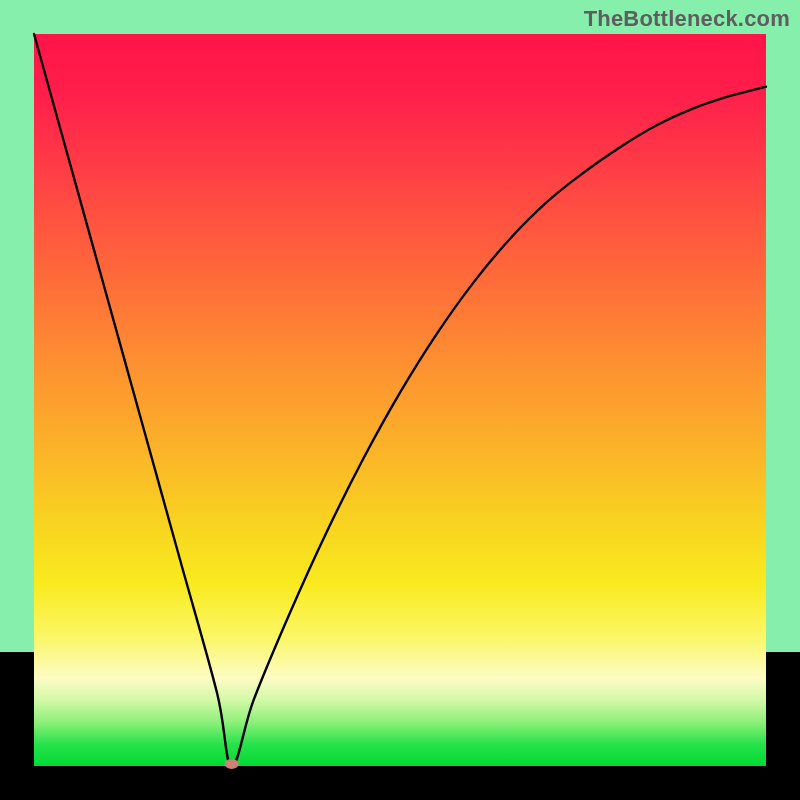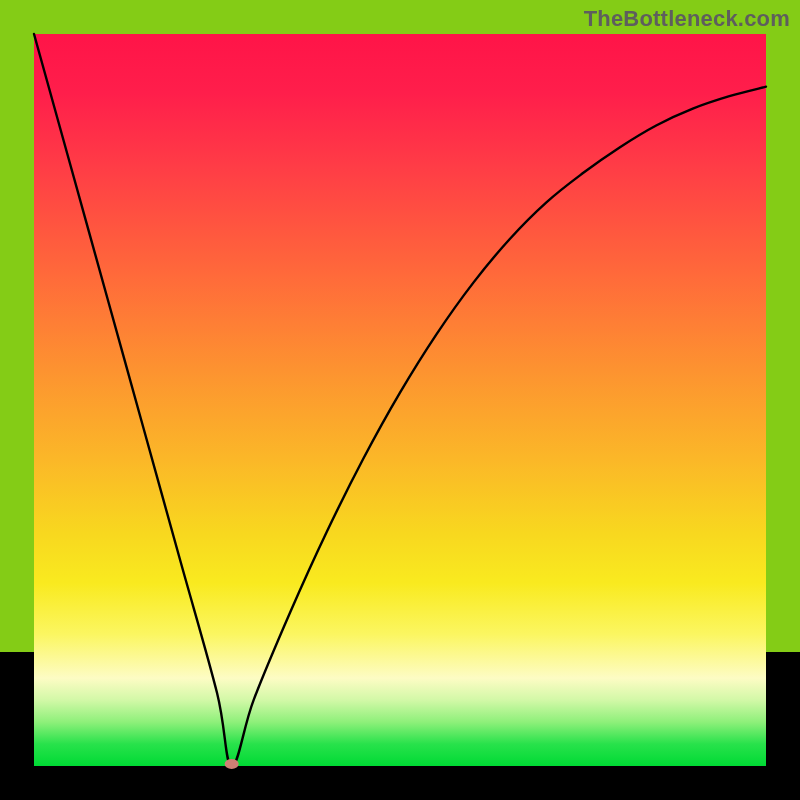--- a/index.html
+++ b/index.html
@@ -8,21 +8,21 @@
     width: 800px;
     height: 800px;
     overflow: hidden;
     background: #000;
     font-family: Arial, Helvetica, sans-serif;
   }
   .frame {
     position: relative;
     width: 800px;
     height: 652px;
-    background: #84cc16;
+    background: #86efac;
   }
   .plot-area {
     position: absolute;
     left: 34px;
     top: 34px;
     width: 732px;
     height: 732px;
     
     background: linear-gradient(
       to bottom,

